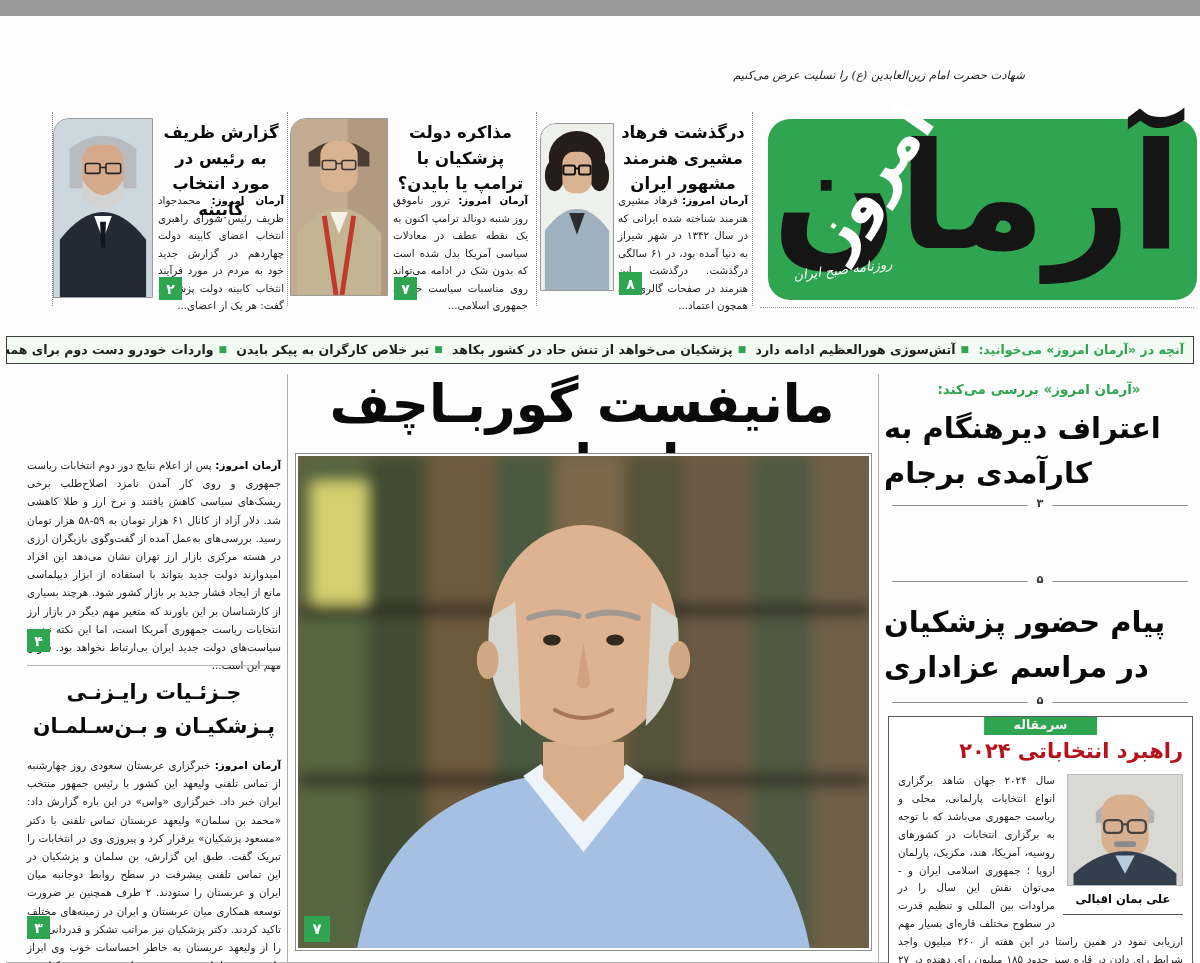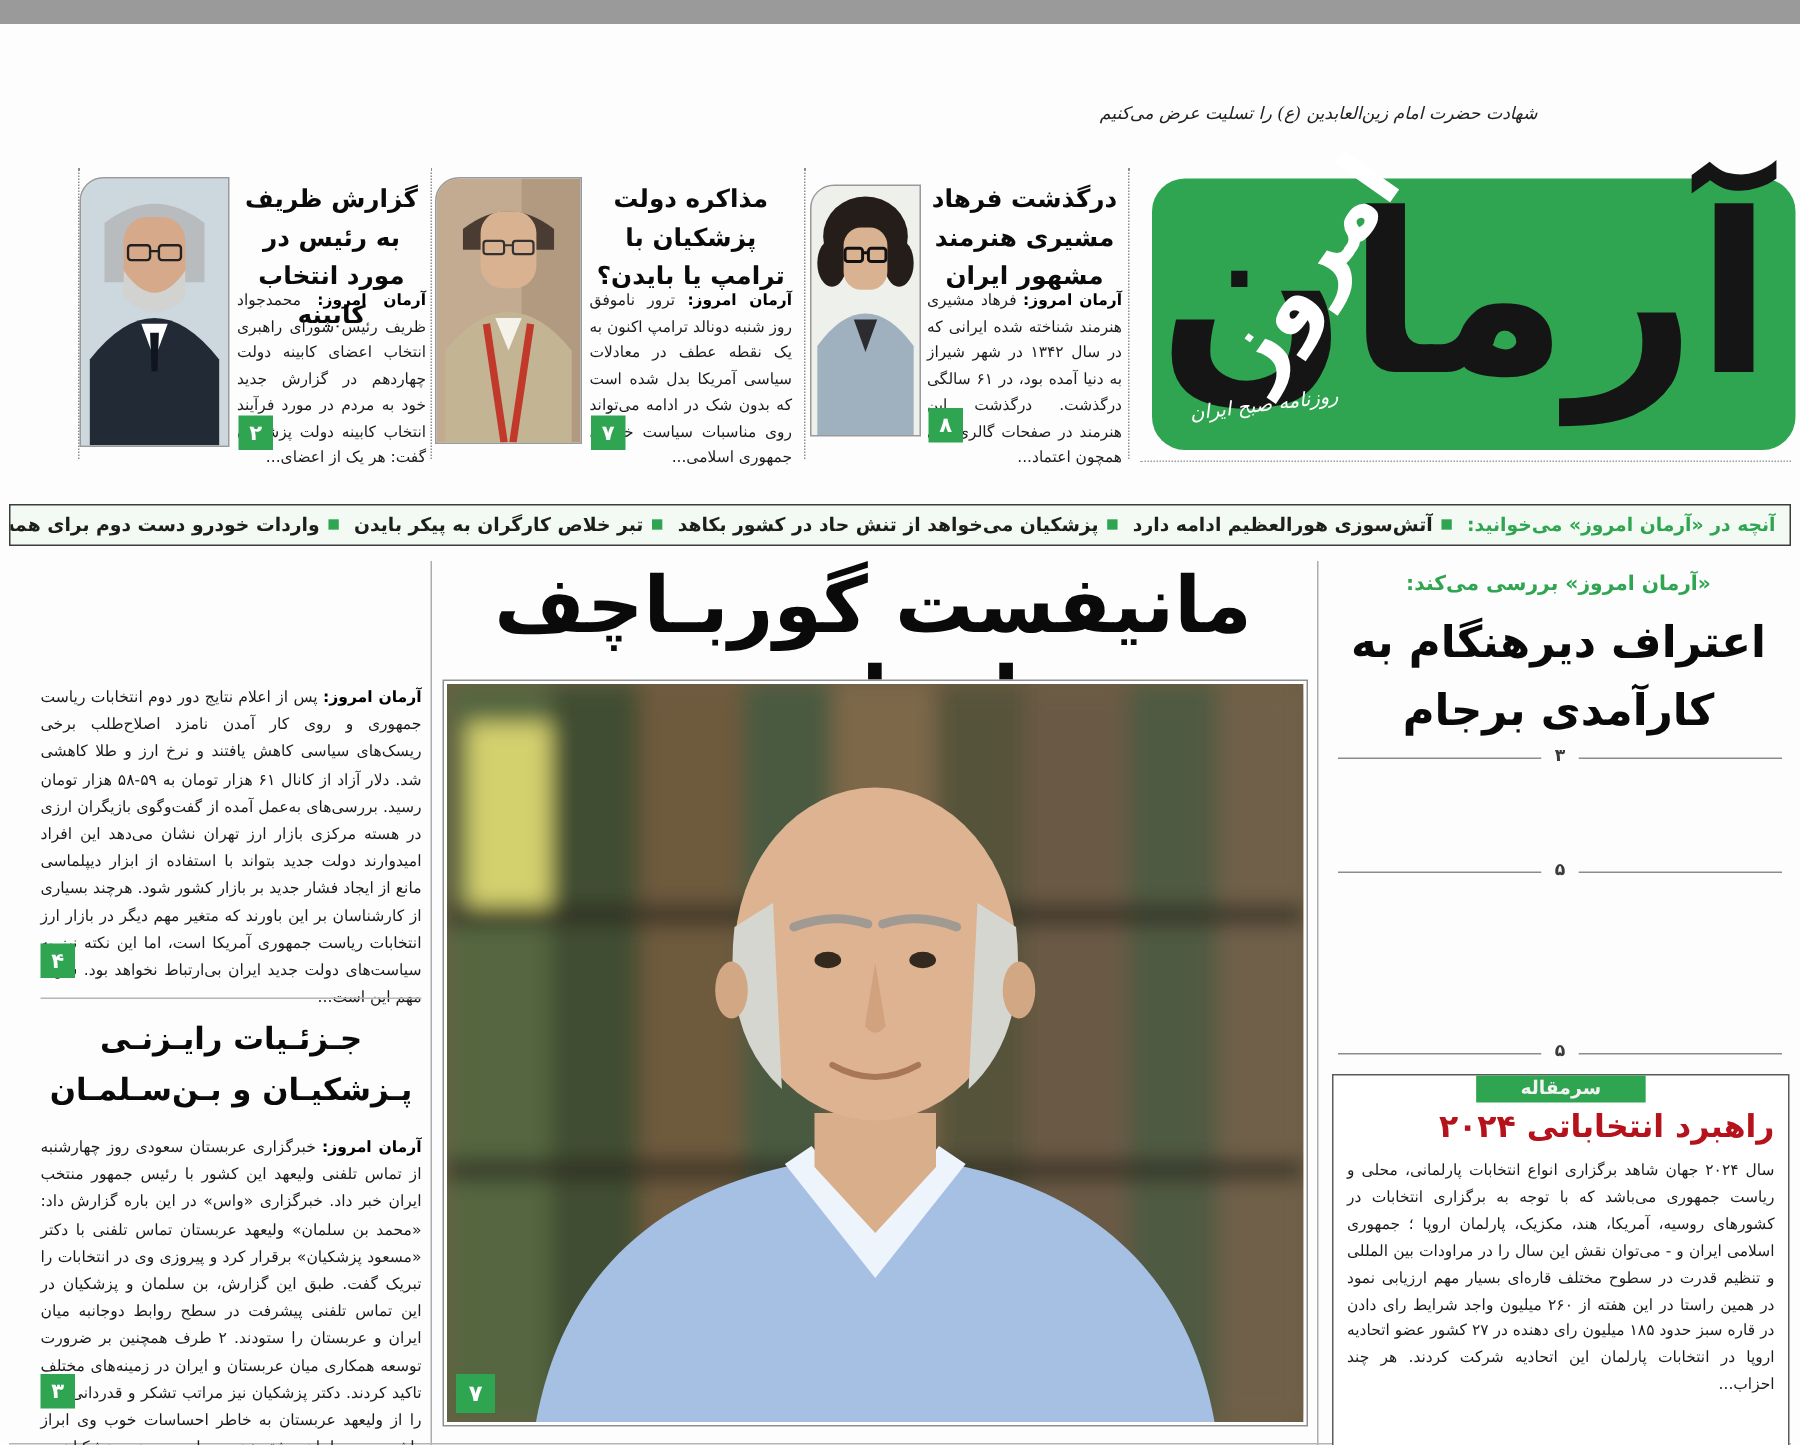--- a/index.html
+++ b/index.html
@@ -31,21 +31,21 @@
   .vline{position:absolute;width:1px;background:#adadad;top:358px;height:600px}
   .hline{position:absolute;height:1px;background:#b5b5b5}
   .main-headline{position:absolute;left:292px;top:358px;width:580px;text-align:center;font-size:52px;font-weight:bold;color:#0a0a0a;letter-spacing:-1px}
   .main-photo{position:absolute;left:295px;top:437px;width:577px;height:498px;border:1px solid #8f8f8f;background:#fff;padding:2px}
   .main-photo svg{display:block;width:100%;height:100%}
   .art-title{position:absolute;font-size:20.5px;font-weight:bold;line-height:1.65;text-align:center;color:#0a0a0a}
   .art-body{position:absolute;font-size:10.4px;line-height:1.75;text-align:justify;color:#1b1b1b}
   .lead{font-weight:bold;color:#000}
   
   .kicker{position:absolute;left:884px;top:365px;width:310px;text-align:center;font-size:13.5px;font-weight:bold;color:var(--green)}
-  .rc-h{position:absolute;left:884px;width:310px;text-align:center;font-weight:bold;color:#0a0a0a;font-size:29px;line-height:1.55}
+  .rc-h{position:absolute;left:884px;width:310px;text-align:left;font-weight:bold;color:#0a0a0a;font-size:29px;line-height:1.55}
   .rc-div{position:absolute;left:892px;width:296px;height:1px;background:#8c8c8c}
   .rc-div .num{position:absolute;left:50%;top:-9px;transform:translateX(-50%);background:#fdfdfd;padding:0 9px;font-size:11.5px;font-weight:bold;color:#3a3a3a}
   .ed-box{position:absolute;left:888px;top:700px;width:305px;height:263px;border:1.5px solid #5a5a5a;background:#fff;overflow:hidden;padding:14px 9px 6px}
   .ed-tab{position:absolute;left:50%;top:-1px;transform:translateX(-50%);background:var(--green);color:#f2f2f2;font-size:12.5px;font-weight:bold;padding:1px 30px 3px}
   .ed-title{text-align:right;font-size:21px;font-weight:bold;color:var(--red);margin:8px 0 9px}
   .ed-body{font-size:10.3px;line-height:1.74;text-align:justify;color:#1c1c1c}
   .ed-photo-wrap{float:right;width:120px;margin:2px 0 4px 8px;text-align:center}
   .ed-photo{width:116px;height:112px;border:1px solid #bbb;background:#ddd}
   .ed-photo svg{display:block;width:100%;height:100%}
   .ed-author{font-size:11.5px;font-weight:bold;color:#0c0c0c;margin-top:3px;border-bottom:1px solid #555;padding-bottom:5px}
@@ -203,26 +203,43 @@
   <div class="pgbox" style="left:27px;top:900px">۳</div>
 
   <div class="kicker">«آرمان امروز» بررسی می‌کند:</div>
   <div class="rc-h" style="top:390px">اعتراف دیرهنگام به کارآمدی برجام</div>
   <div class="rc-div" style="top:489px">
     <span class="num">۳</span>
   </div>
   <div class="rc-div" style="top:565px">
     <span class="num">۵</span>
   </div>
+  <div class="rc-h" style="top:584px">پیام حضور پزشکیان در مراسم عزاداری</div>
   <div class="rc-div" style="top:686px">
     <span class="num">۵</span>
   </div>
 
   <div class="ed-box">
     <div class="ed-tab">سرمقاله</div>
     <div class="ed-title">راهبرد انتخاباتی ۲۰۲۴</div>
     <div class="ed-body">
+      <div class="ed-photo-wrap">
+        <div class="ed-photo">
+          <svg viewBox="0 0 82 78" preserveAspectRatio="none">
+            <rect width="82" height="78" fill="#d9d9d3"></rect>
+            <path d="M20,26 Q41,6 62,26 L62,34 L20,34 Z" fill="#b3b3b3"></path>
+            <rect x="24" y="14" width="34" height="44" rx="13" fill="#d8b090"></rect>
+            <rect x="26" y="32" width="13" height="9" rx="3" fill="none" stroke="#444" stroke-width="1.6"></rect>
+            <rect x="43" y="32" width="13" height="9" rx="3" fill="none" stroke="#444" stroke-width="1.6"></rect>
+            <line x1="39" y1="35" x2="43" y2="35" stroke="#444" stroke-width="1.6"></line>
+            <rect x="33" y="47" width="16" height="4" rx="2" fill="#8a8a8a"></rect>
+            <path d="M4,78 L4,70 Q22,54 41,54 Q60,54 78,70 L78,78 Z" fill="#333f4d"></path>
+            <polygon points="34,57 48,57 41,70" fill="#b9cbdd"></polygon>
+          </svg>
+        </div>
+        <div class="ed-author">علی بمان اقبالی</div>
+      </div>
       <span>سال ۲۰۲۴ جهان شاهد برگزاری انواع انتخابات پارلمانی، محلی و ریاست جمهوری می‌باشد که با توجه به برگزاری انتخابات در کشورهای روسیه، آمریکا، هند، مکزیک، پارلمان اروپا ؛ جمهوری اسلامی ایران و - می‌توان نقش این سال را در مراودات بین المللی و تنظیم قدرت در سطوح مختلف قاره‌ای بسیار مهم ارزیابی نمود در همین راستا در </span>
       <span>این هفته از ۲۶۰ میلیون واجد شرایط رای دادن در قاره سبز حدود ۱۸۵ میلیون رای دهنده در ۲۷ کشور عضو اتحادیه اروپا در انتخابات پارلمان این اتحادیه شرکت کردند. هر چند احزاب...</span>
     </div>
   </div>
 
 </div>
 
 </body></html>

